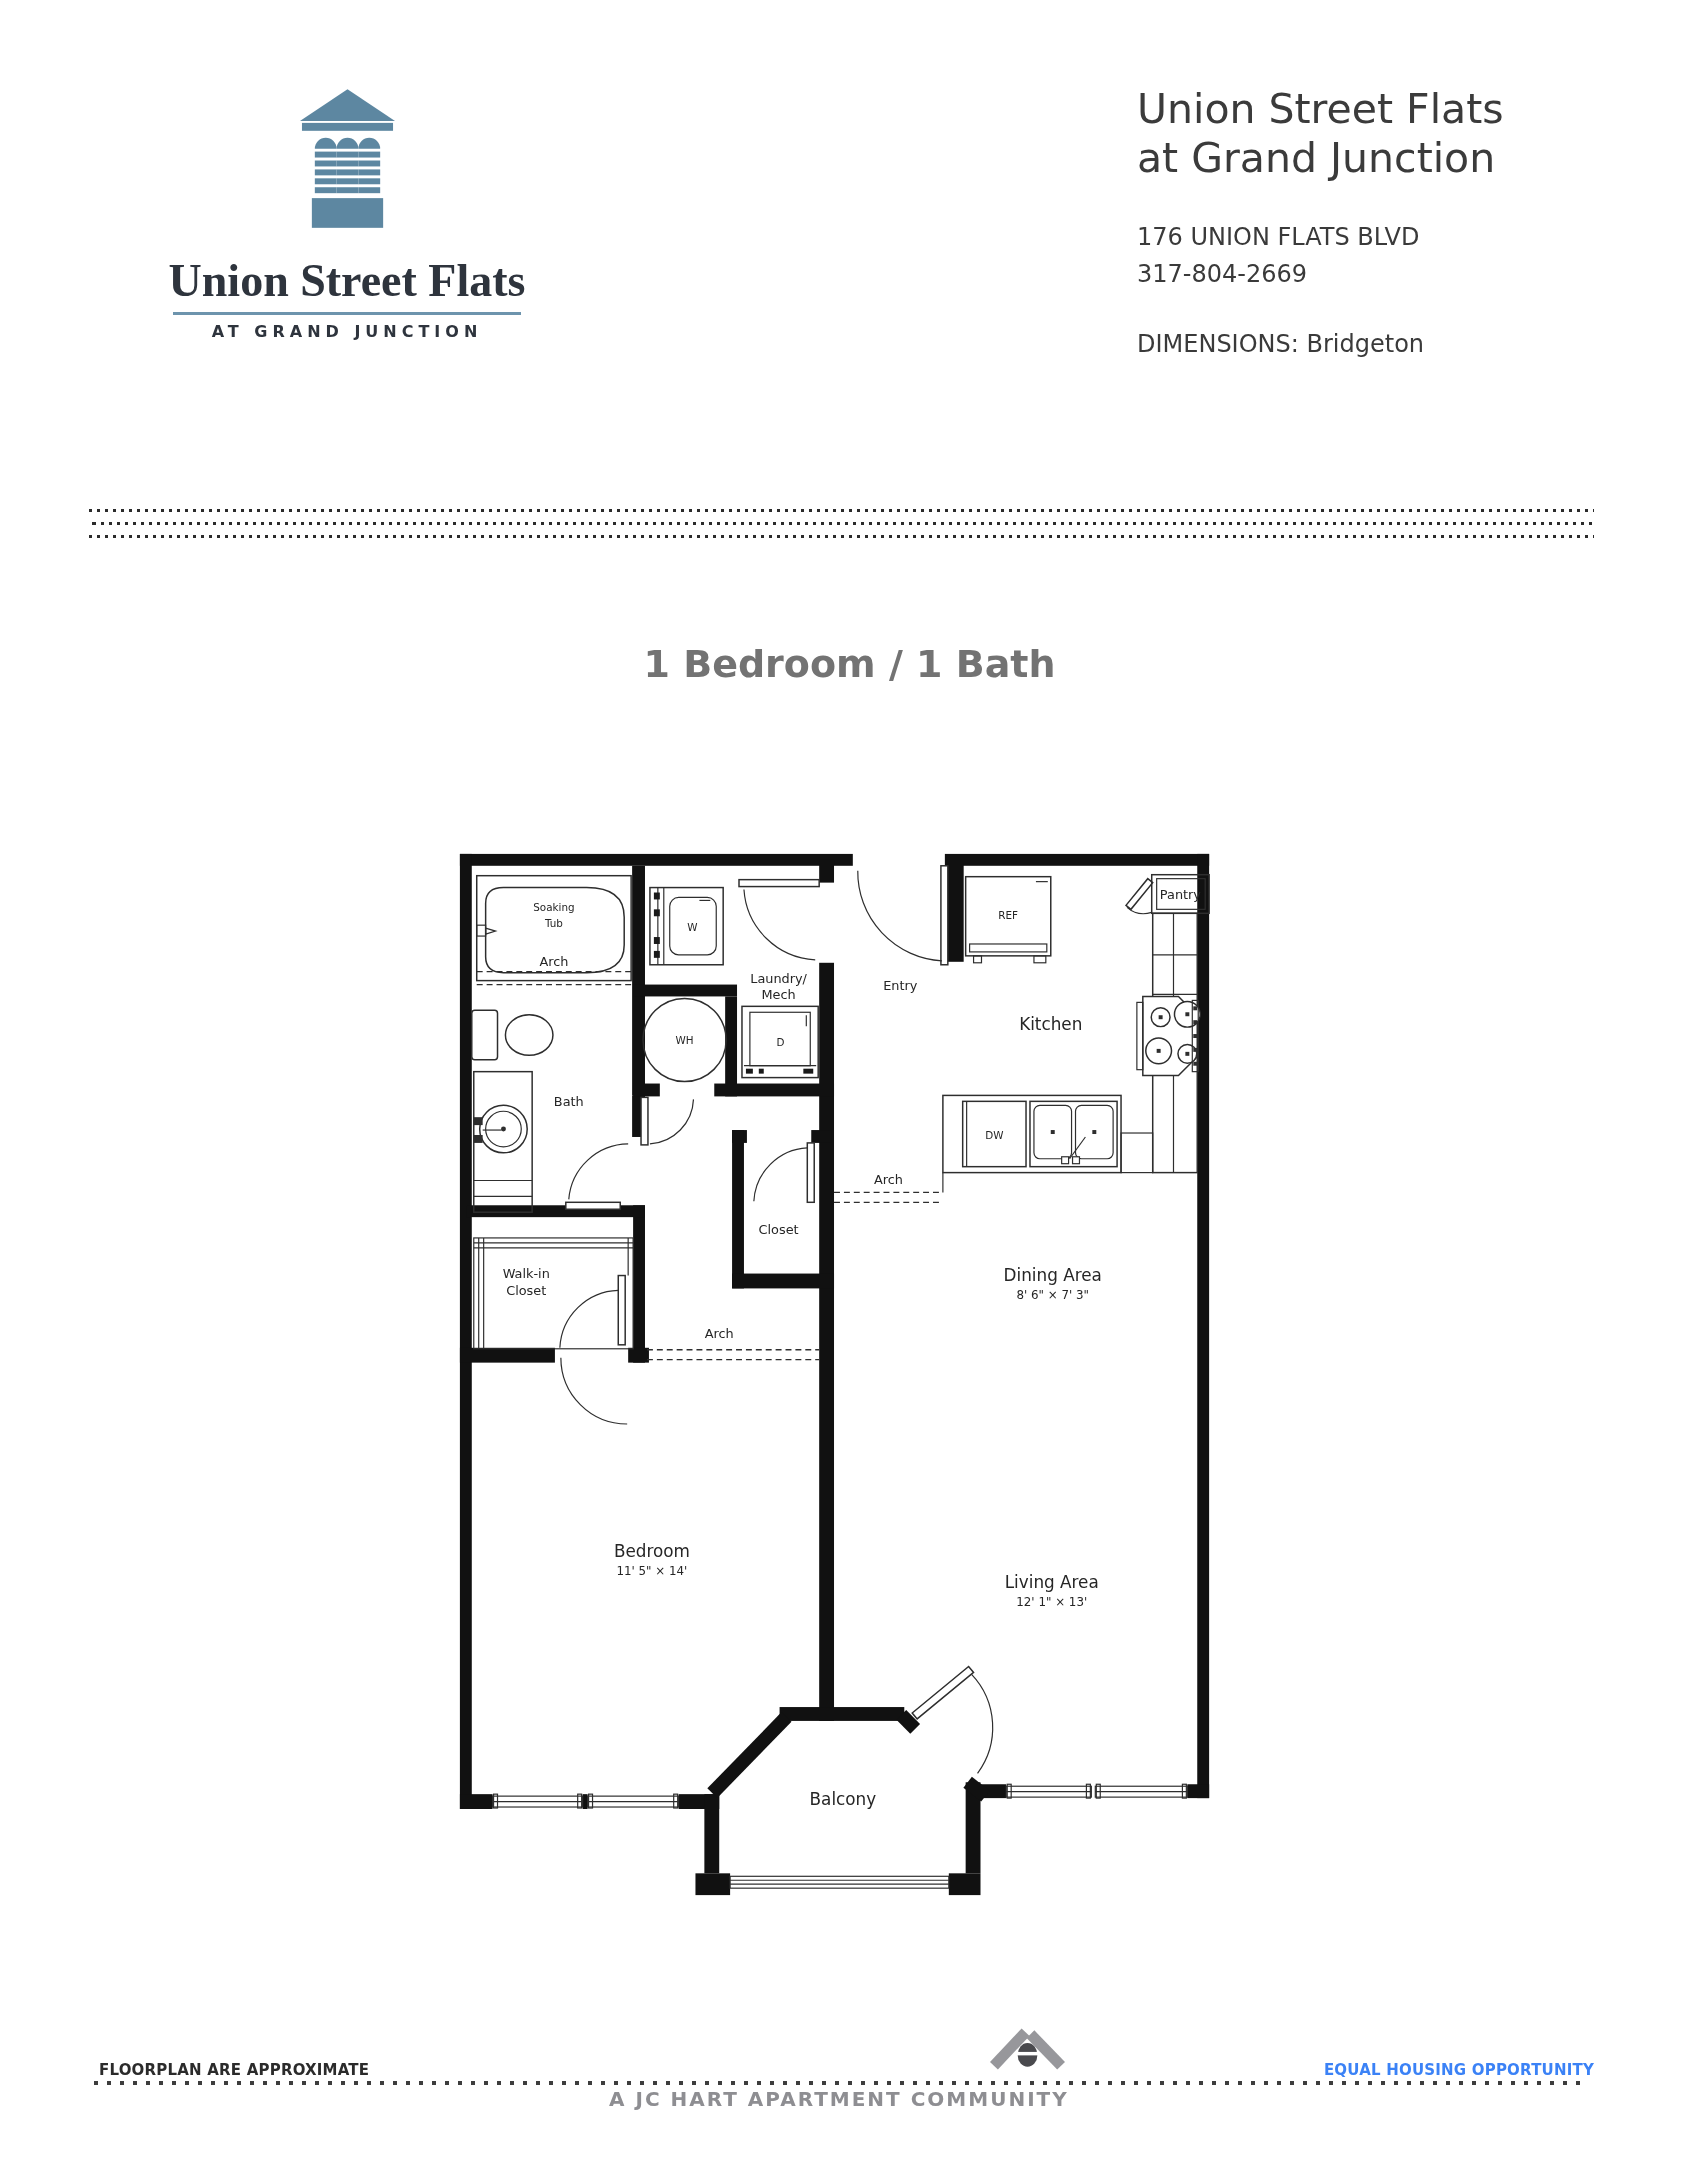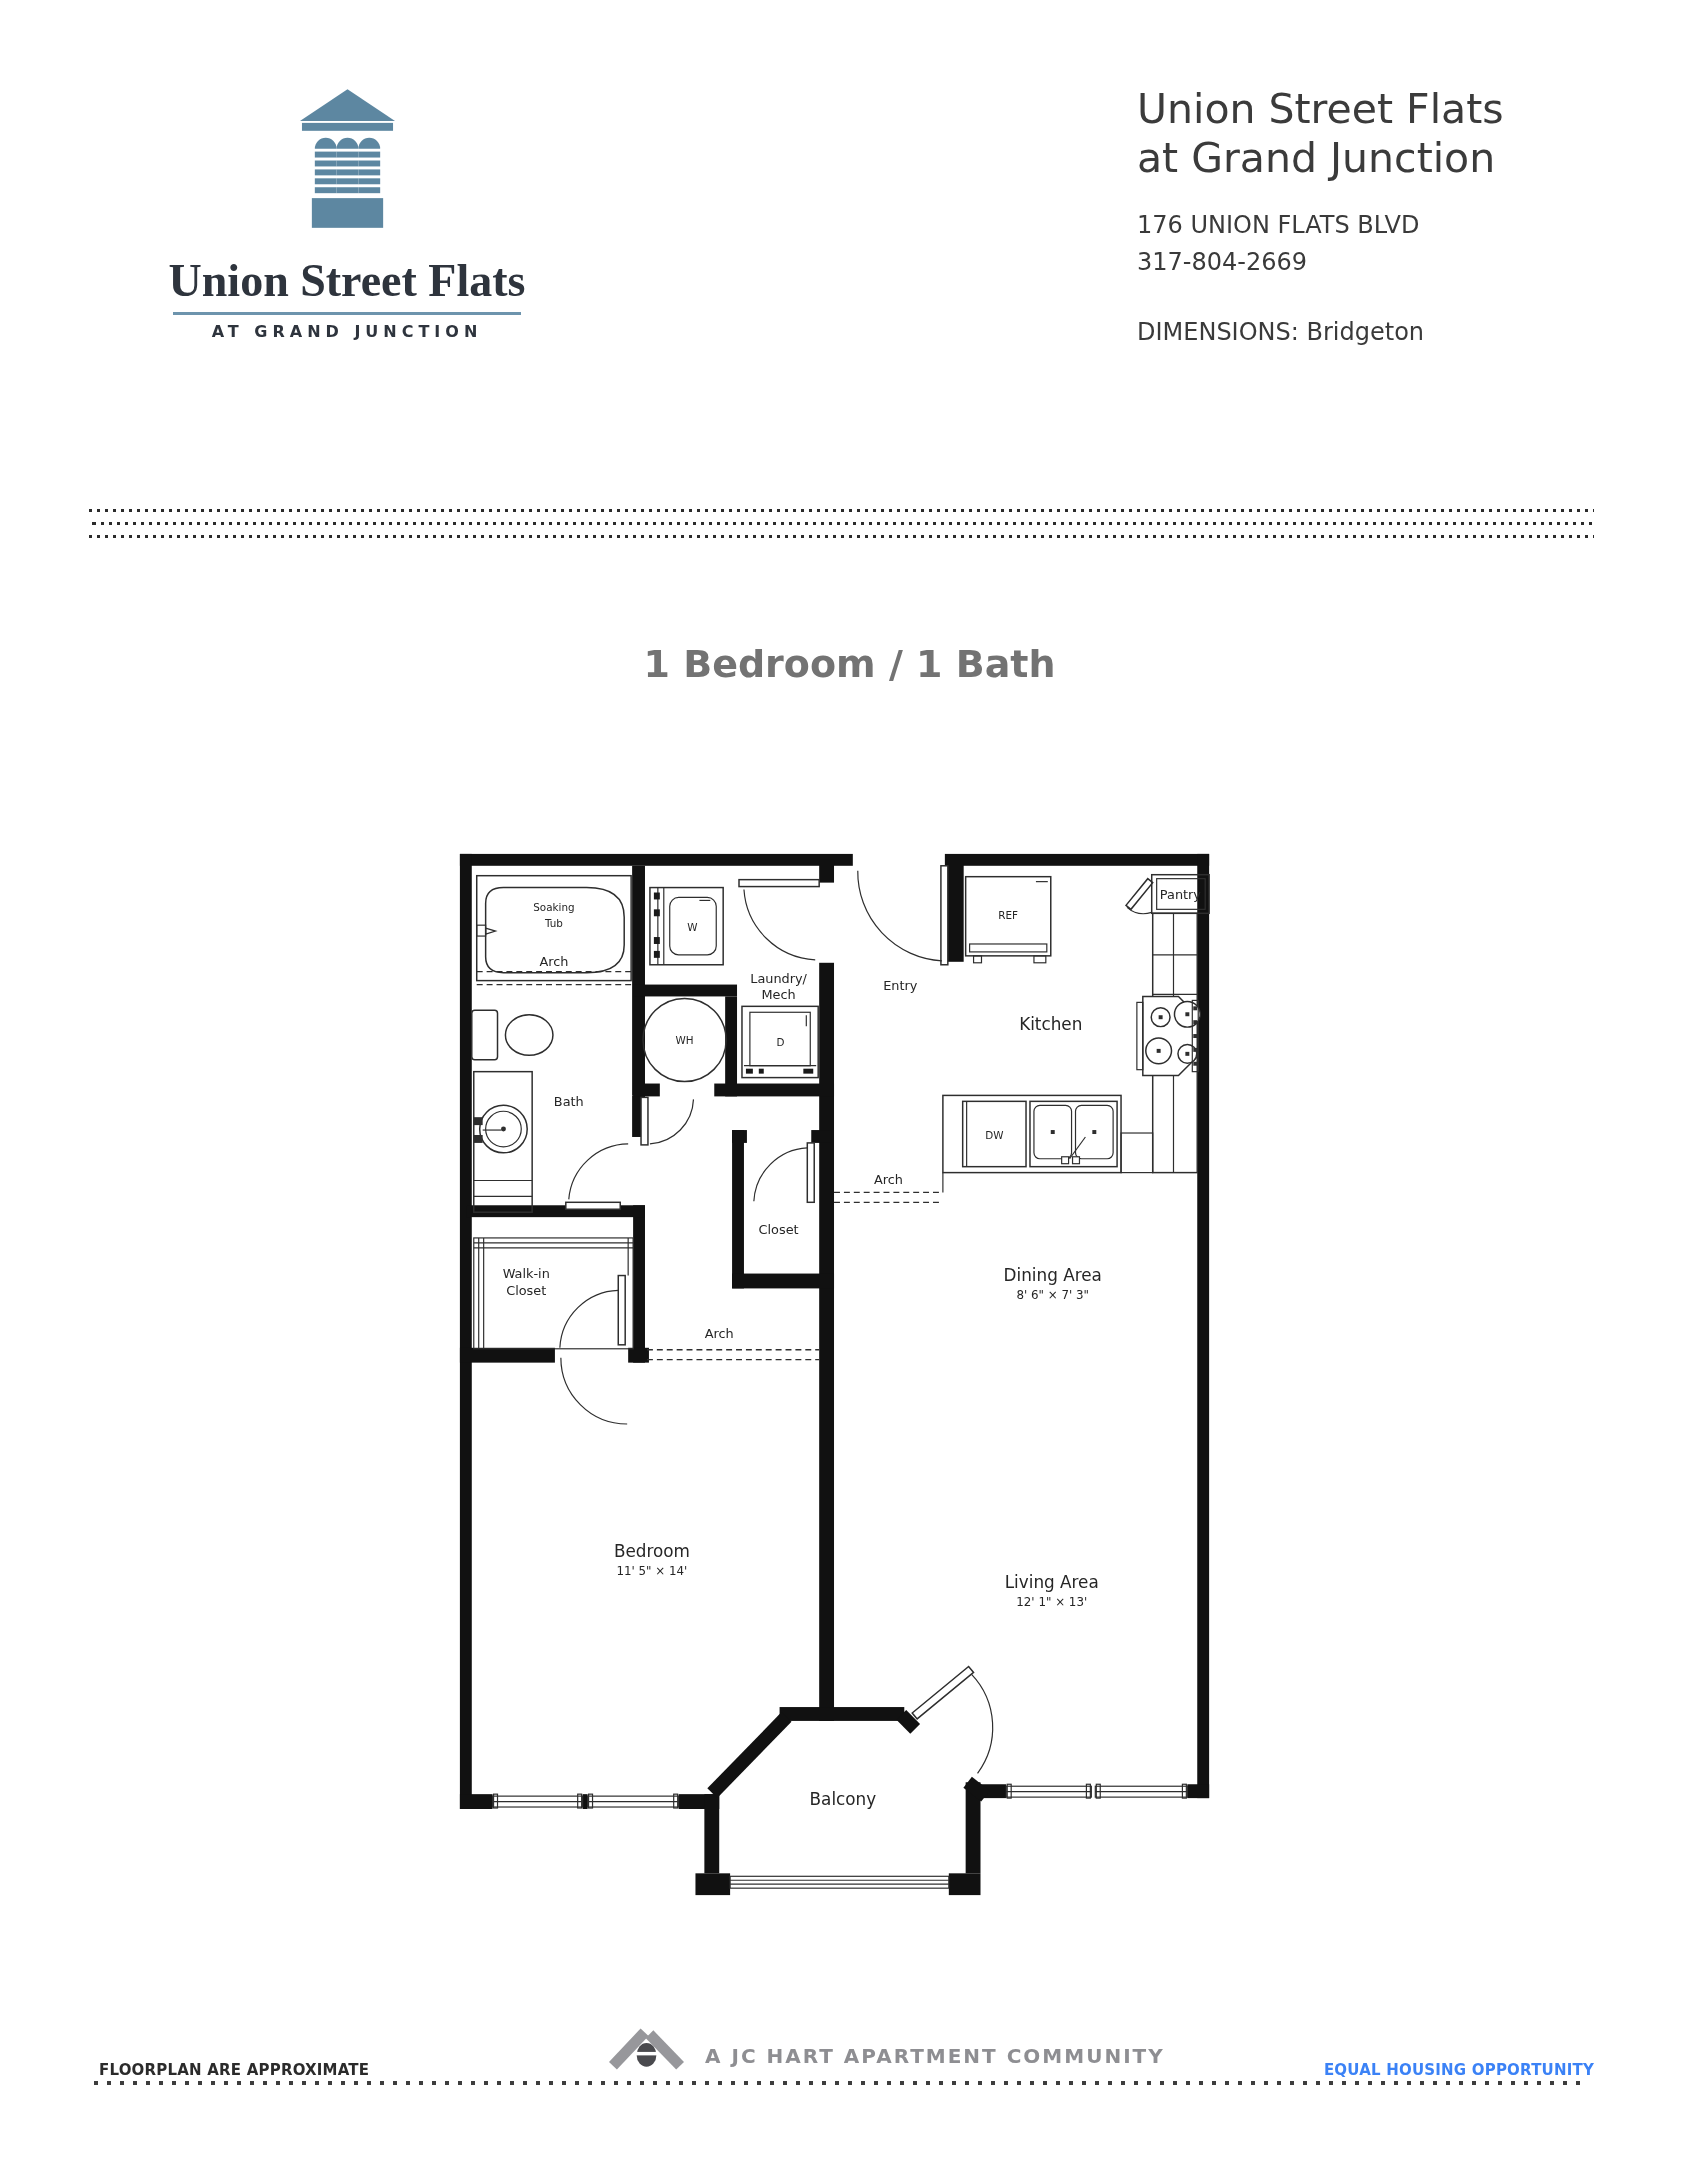--- a/index.html
+++ b/index.html
@@ -6,21 +6,21 @@
   .page{position:relative;width:1683px;height:2178px;background:#ffffff;margin:0 auto;overflow:hidden;
         font-family:"DejaVu Sans", sans-serif;color:#3a3a3a;}
   
   .logo-block{position:absolute;left:129px;top:87px;width:436px;text-align:center;}
   .logo-title{font-family:"Liberation Serif", serif;font-size:46px;font-weight:600;color:#2e343d;
               letter-spacing:0;margin-top:14px;white-space:nowrap;}
   .logo-rule{height:3px;background:#6d94ad;width:348px;margin:5px auto 7px auto;}
   .logo-sub{font-size:16px;font-weight:700;letter-spacing:5px;color:#2e343d;}
   .hdr-right{position:absolute;left:1137px;top:85px;width:475px;}
   .hdr-title{font-size:41px;line-height:49px;color:#3b3b3b;}
-  .hdr-addr{margin-top:24px;font-size:24px;line-height:37px;}
+  .hdr-addr{margin-top:36px;font-size:24px;line-height:37px;}
   .hdr-web{margin-top:33px;font-size:24px;line-height:36px;}
   .hdr-floorplan{margin-top:37px;font-size:24px;}
   
   .dotrow{position:absolute;left:89px;width:1505px;height:3px;
           background-image:repeating-linear-gradient(90deg,#2b2b2b 0 3px,transparent 3px 8px);}
   
   .plan-title{position:absolute;left:8px;top:642px;width:1683px;text-align:center;
               font-size:38px;font-weight:700;color:#737373;}
   
   .plan-svg{position:absolute;left:450px;top:846px;}
@@ -31,21 +31,21 @@
   .fixw{stroke:#2e2e2e;stroke-width:1.5;fill:#ffffff;}
   .dash{stroke:#2e2e2e;stroke-width:1.3;fill:none;stroke-dasharray:6 4;}
   .arc{stroke:#2e2e2e;stroke-width:1.2;fill:none;}
   text{fill:#262626;}
   .t-room{font:17px "DejaVu Sans", sans-serif;}
   .t-small{font:13px "DejaVu Sans", sans-serif;}
   .t-dims{font:12px "DejaVu Sans", sans-serif;}
   .t-tiny{font:10.5px "DejaVu Sans", sans-serif;}
   
   .foot-left{position:absolute;left:99px;top:2061px;font-size:15px;font-weight:700;color:#2b2b2b;letter-spacing:0.2px;}
-  .foot-center{position:absolute;left:609px;top:2022px;display:flex;align-items:flex-end;gap:17px;}
+  .foot-center{position:absolute;left:609px;top:2022px;display:flex;align-items:flex-end;gap:17px;flex-direction:column;}
   .foot-center-text{font-size:20px;font-weight:700;color:#8e8e92;letter-spacing:2px;padding-bottom:2px;white-space:nowrap;}
   .foot-right{position:absolute;right:89px;top:2061px;font-size:15px;font-weight:700;color:#3b82f6;letter-spacing:0.2px;}
   .foot-dots{position:absolute;left:94px;top:2081px;width:1495px;height:4px;
              background-image:repeating-linear-gradient(90deg,#3d3d3d 0 4px,transparent 4px 13px);}
 </style>
 </head>
 <body>
 
 <div class="page">
 

